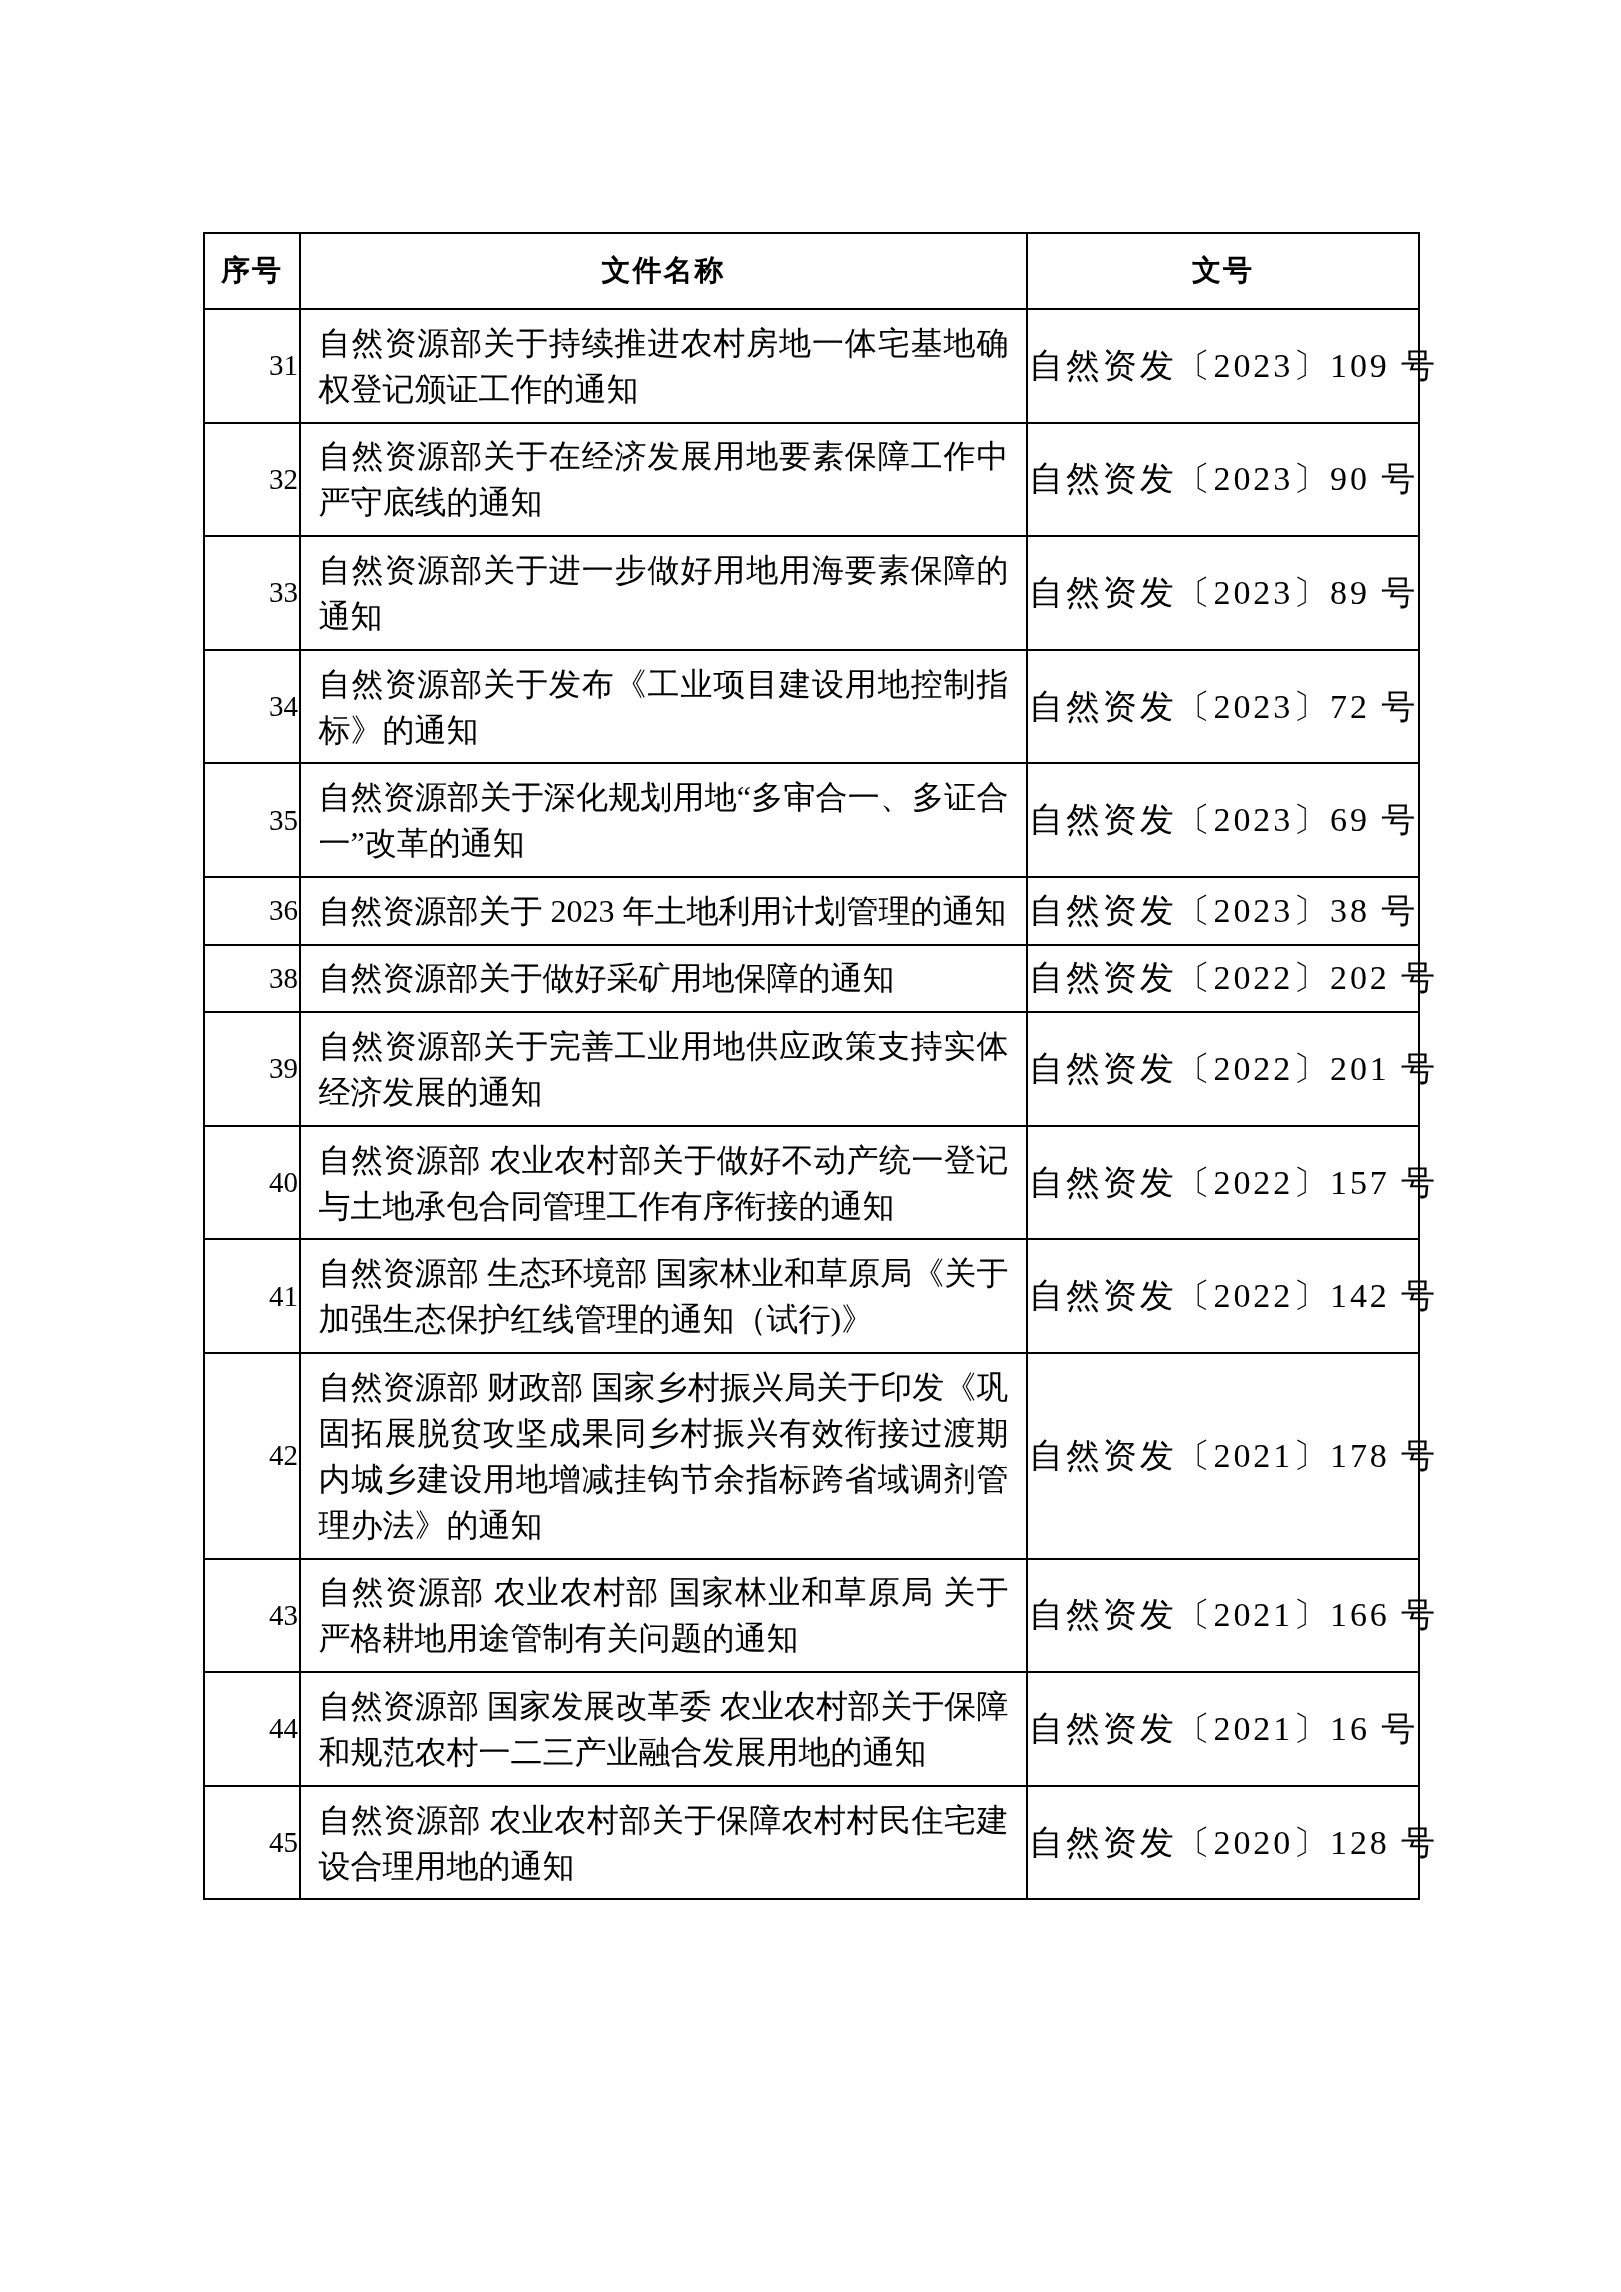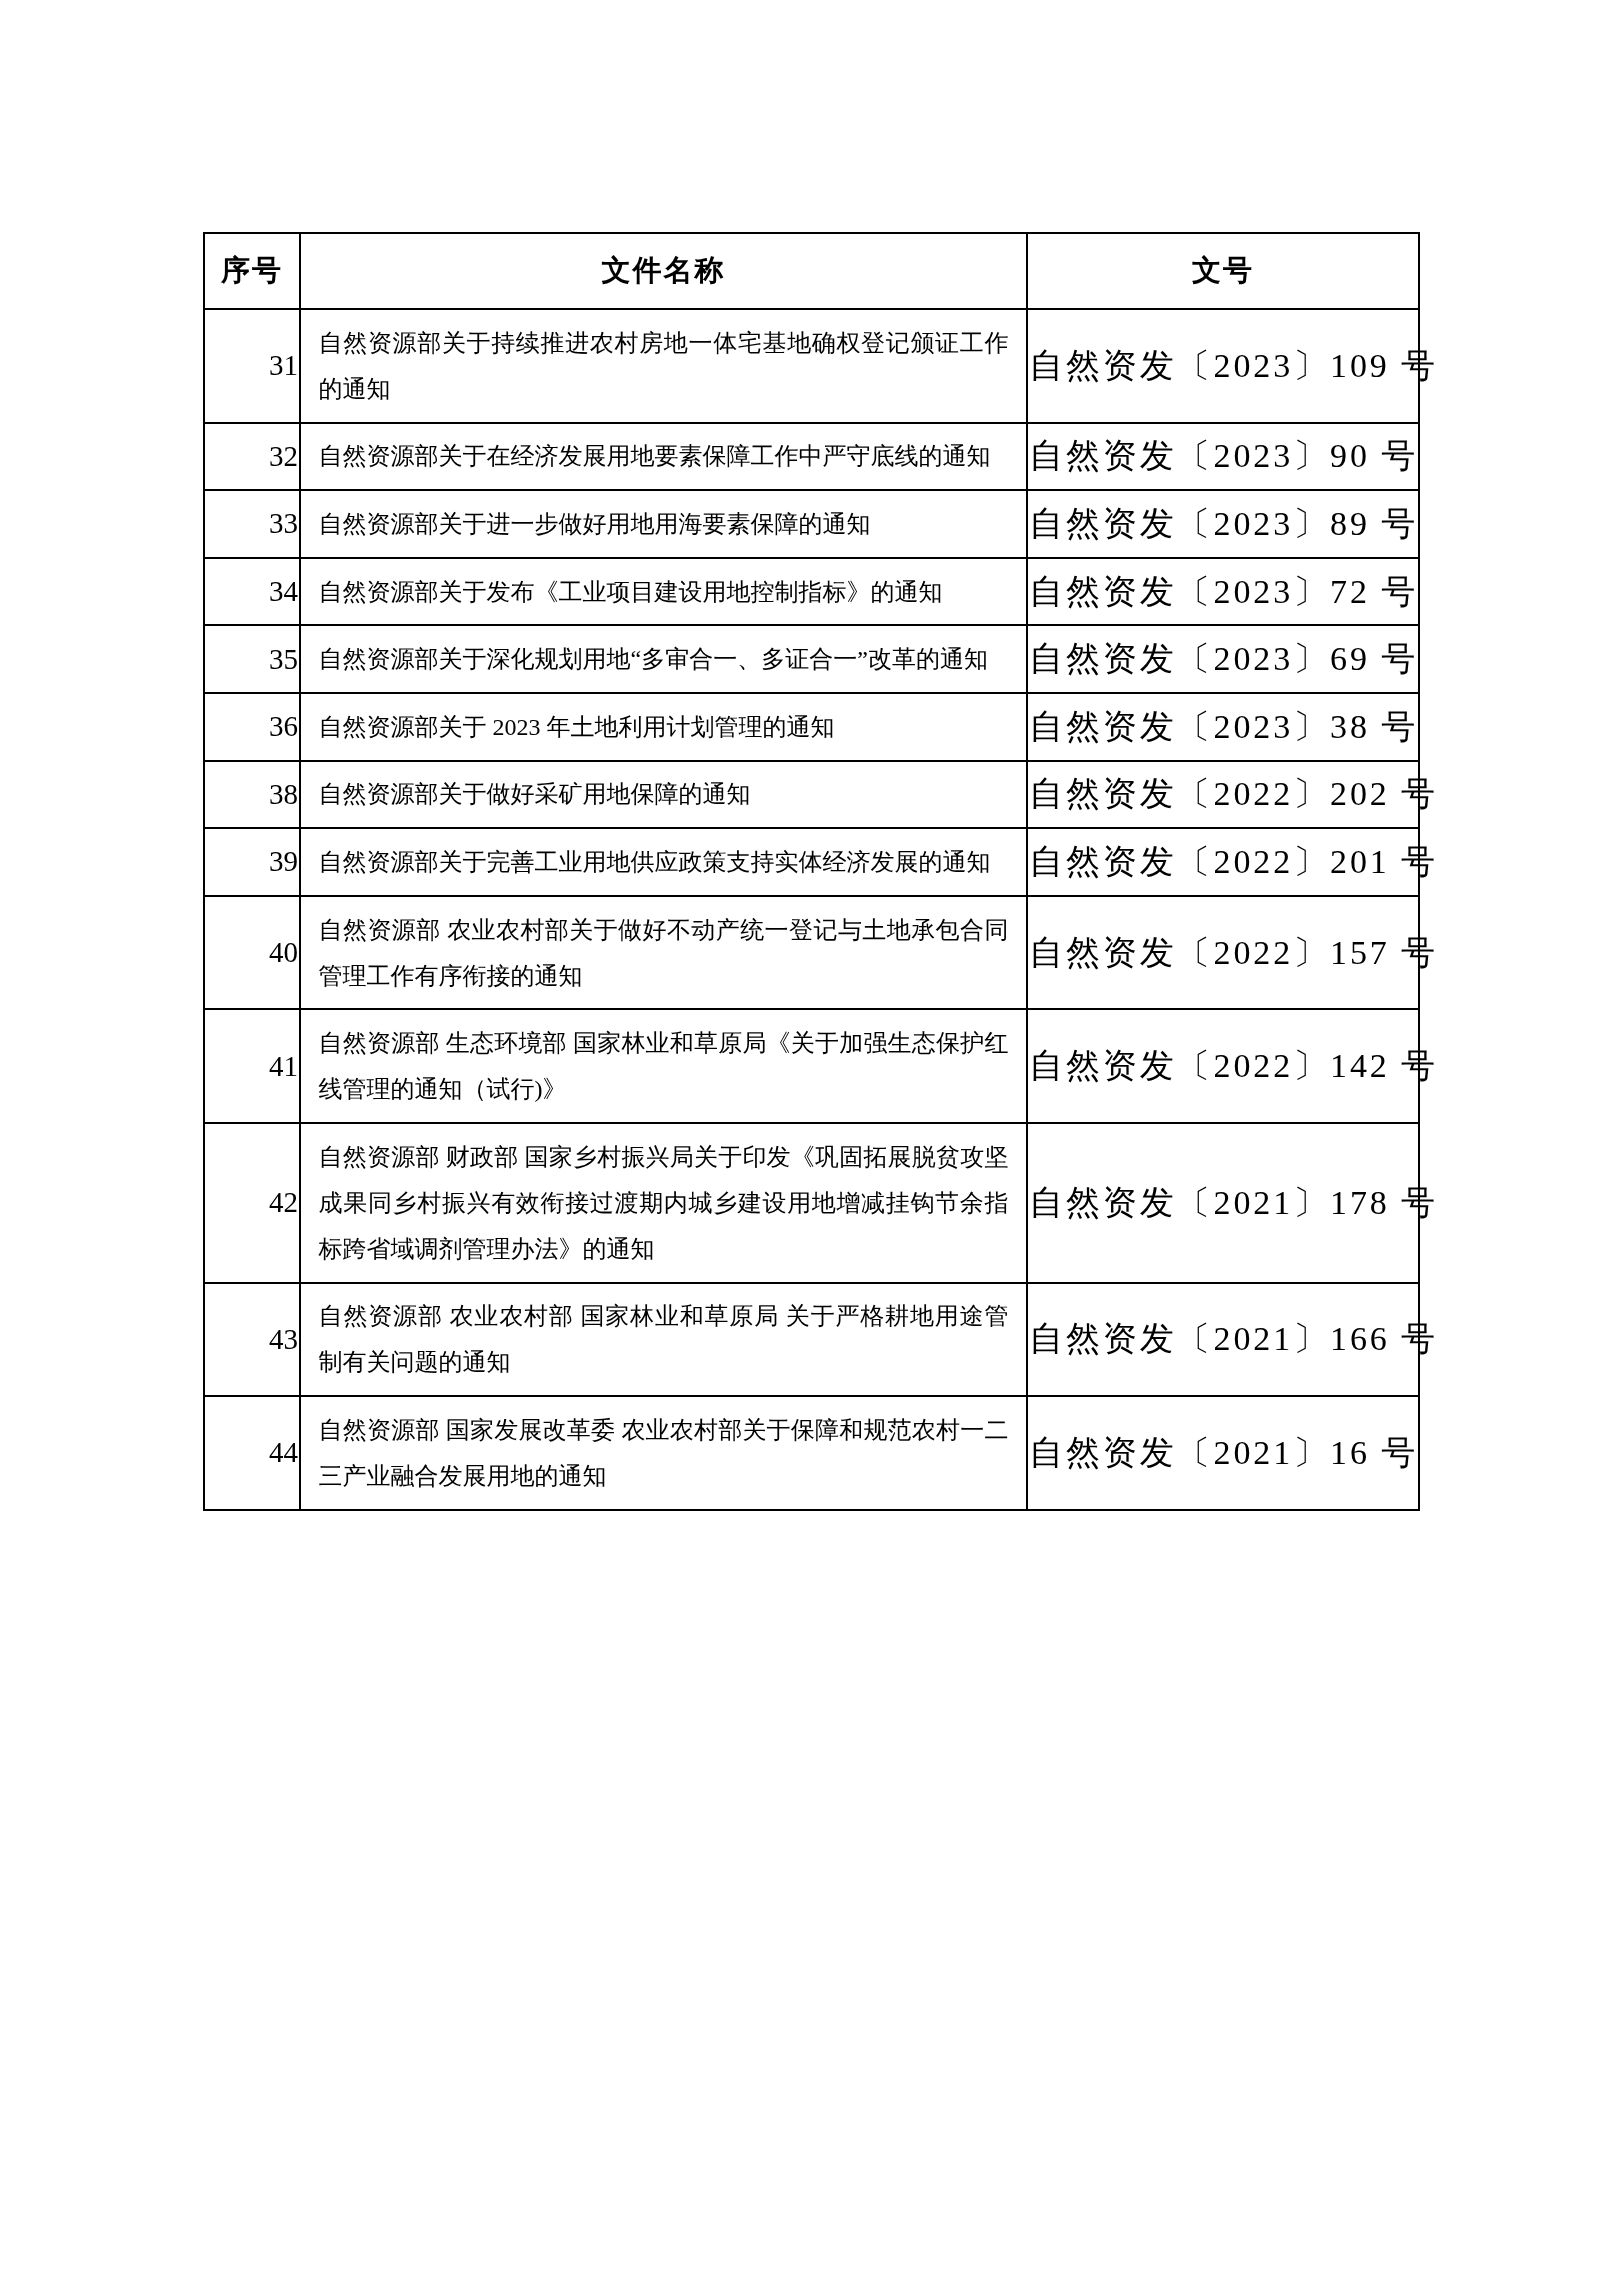--- a/index.html
+++ b/index.html
@@ -41,21 +41,21 @@
     text-align: center;
     vertical-align: middle;
     letter-spacing: 2px;
   }
   td.cell-index {
     text-align: right;
     vertical-align: middle;
     font-size: 29px;
   }
   td.cell-name {
-    font-size: 24px;
+    font-size: 32px;
     line-height: 46px;
     padding: 9.8px 17.6px;
     text-align: justify;
     text-justify: inter-ideograph;
     vertical-align: middle;
     height: 63px;
   }
   td.cell-docno {
     text-align: center;
     vertical-align: middle;
@@ -150,17 +150,22 @@
         <tr>
           <td class="cell-index">43</td>
           <td class="cell-name">自然资源部 农业农村部 国家林业和草原局 关于严格耕地用途管制有关问题的通知</td>
           <td class="cell-docno">自然资发〔2021〕166 号</td>
         </tr>
         <tr>
           <td class="cell-index">44</td>
           <td class="cell-name">自然资源部 国家发展改革委 农业农村部关于保障和规范农村一二三产业融合发展用地的通知</td>
           <td class="cell-docno">自然资发〔2021〕16 号</td>
         </tr>
+        <tr>
+          <td class="cell-index">45</td>
+          <td class="cell-name">自然资源部 农业农村部关于保障农村村民住宅建设合理用地的通知</td>
+          <td class="cell-docno">自然资发〔2020〕128 号</td>
+        </tr>
       </tbody>
     </table>
   </div>
 </div>
 
 
 </body></html>

